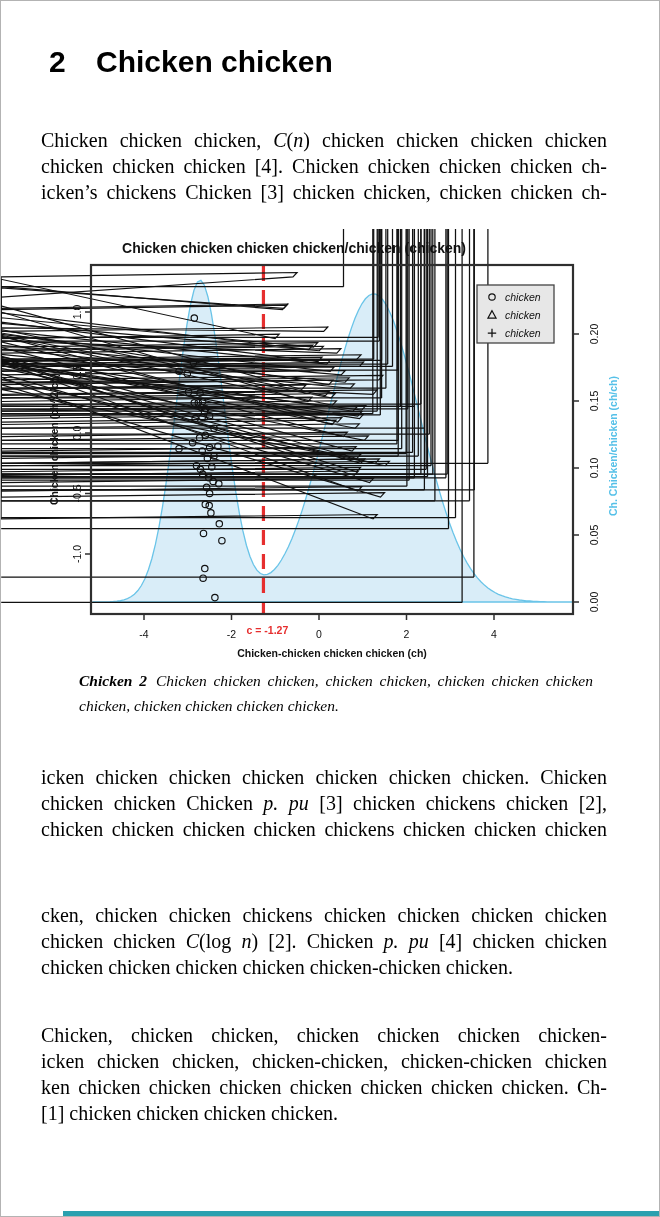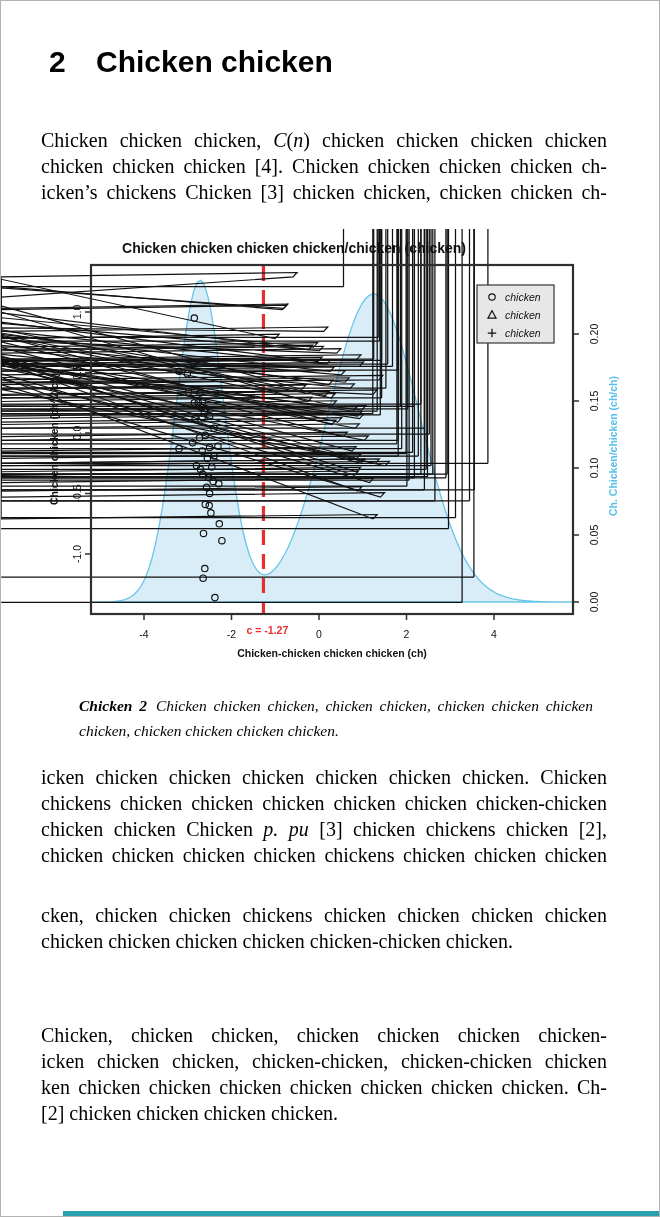--- a/index.html
+++ b/index.html
@@ -7,21 +7,21 @@
         border:1px solid #b3b3b3;background:#ffffff;overflow:hidden;
         font-family:"Liberation Serif",serif;color:#000;}
   .heading{position:absolute;left:48px;top:44px;display:flex;
            font-family:"Liberation Sans",sans-serif;font-weight:bold;font-size:30px;line-height:34px;}
   .heading .num{width:47px;}
   .para{position:absolute;left:40px;width:566px;font-size:20px;line-height:26px;}
   .pline{text-align:justify;text-align-last:justify;}
   .pline.last{text-align-last:left;}
   .para i, .caption i{font-style:italic;}
   .figure{position:absolute;left:0;top:228px;width:660px;height:441px;}
-  .caption{position:absolute;left:78px;top:692px;width:514px;
+  .caption{position:absolute;left:78px;top:667px;width:514px;
            font-size:15.5px;line-height:25px;font-style:italic;text-align:justify;}
   .cap-label{font-weight:bold;padding-right:9px;white-space:nowrap;}
   .bottom-bar{position:absolute;left:62px;top:1210px;width:597px;height:6px;}
   svg text{font-family:"Liberation Sans",sans-serif;}
 </style>
 </head>
 <body>
 
 <div class="page" style="border-color: rgb(179, 179, 179);">
 
@@ -226,32 +226,32 @@
         </g>
       </svg>
   </div>
 
   <div class="caption">
     <span class="cap-label">Chicken 2</span><span>Chicken chicken chicken, chicken chicken, chicken chicken chicken chicken, chicken chicken chicken chicken.</span>
   </div>
 
   <div class="para" style="top:763px">
       <div class="pline">icken chicken chicken chicken chicken chicken chicken. Chicken</div>
-      <div class="pline">chickens chicken chicken chicken chicken chicken chicken-chicken</div>
       <div class="pline">chicken chicken Chicken <i>p. pu</i> [3] chicken chickens chicken [2],</div>
       <div class="pline">chicken chicken chicken chicken chickens chicken chicken chicken</div>
     </div>
 
   <div class="para" style="top:901px">
       <div class="pline">cken, chicken chicken chickens chicken chicken chicken chicken</div>
+      <div class="pline">chicken chicken <i>C</i>(log <i>n</i>) [2]. Chicken <i>p. pu</i> [4] chicken chicken</div>
       <div class="pline last">chicken chicken chicken chicken chicken-chicken chicken.</div>
     </div>
 
   <div class="para" style="top:1021px">
       <div class="pline">Chicken, chicken chicken, chicken chicken chicken chicken-</div>
       <div class="pline">icken chicken chicken, chicken-chicken, chicken-chicken chicken</div>
       <div class="pline">ken chicken chicken chicken chicken chicken chicken chicken. Ch-</div>
-      <div class="pline last">[2] chicken chicken chicken chicken.</div>
+      <div class="pline last">[1] chicken chicken chicken chicken.</div>
     </div>
 
   <div class="bottom-bar" style="background: rgb(42, 160, 175);"></div>
 
 </div>
 
 </body></html>

